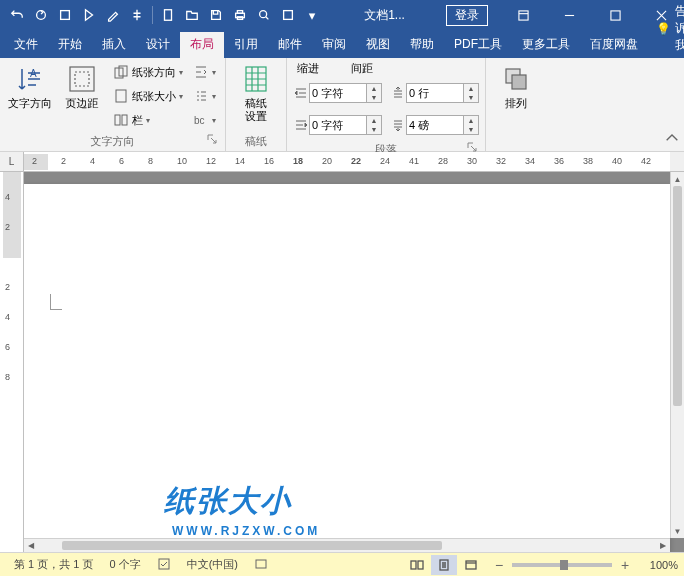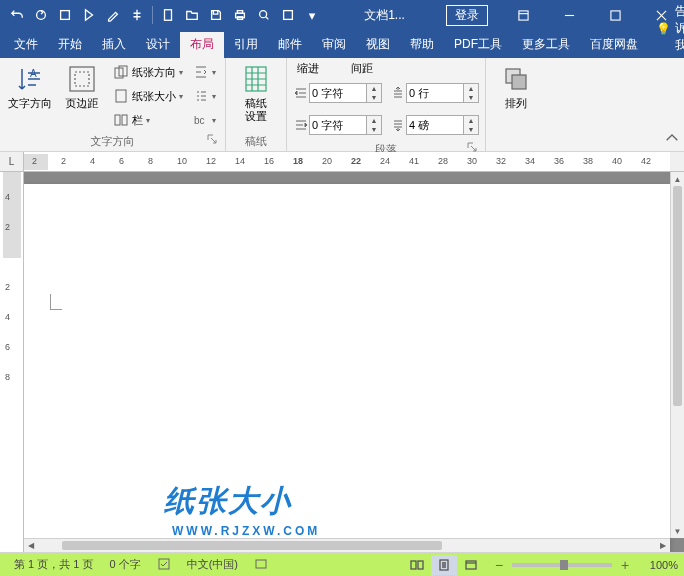--- a/index.html
+++ b/index.html
@@ -65,21 +65,21 @@
 .vscroll-btn { height: 14px; display:flex; align-items:center; justify-content:center; font-size:8px; color:#666; cursor:pointer;}
 .vscroll-thumb { position:absolute; top:14px; left:2px; right:2px; height:220px; background:#c8c8c8; border-radius:2px; cursor:pointer;}
 .hscroll { height: 14px; background: #f0f0f0; position: absolute; bottom: 0; left: 24px; right: 14px; border-top: 1px solid #d0d0d0; display:flex;}
 .hscroll-btn { width:14px; display:flex; align-items:center; justify-content:center; font-size:8px; color:#666; cursor:pointer;}
 .hscroll-track { flex:1; position:relative;}
 .hscroll-thumb { position:absolute; left:24px; top:2px; bottom:2px; width:380px; background:#c8c8c8; border-radius:2px; cursor:pointer;}
 .rows-top { display: flex; }
 .rows-body { display: flex; flex: 1; position: relative; height: 380px; }
 
 
-.statusbar { height: 24px; background: #bef264; border-top: 1px solid #d4d4d4; display: flex; align-items: center; font-size: 11px; color: #444; padding: 0 6px; }
+.statusbar { height: 24px; background: #fef9c3; border-top: 1px solid #d4d4d4; display: flex; align-items: center; font-size: 11px; color: #444; padding: 0 6px; }
 .status-item { padding: 0 8px; cursor: pointer; }
 .status-sep { flex: 1; }
 .view-btns { display: flex; gap: 1px; }
 .view-btn { width: 26px; height: 20px; display: flex; align-items: center; justify-content: center; cursor: pointer; }
 .view-btn.active { background: #d0d8e8; }
 .view-btn svg { width:14px; height:14px; stroke:#555; fill:none; stroke-width:1.3;}
 .zoom { display: flex; align-items: center; gap: 6px; margin-left: 8px; }
 .zoom-slider { width: 100px; height: 4px; background: #c0c0c0; position: relative; cursor: pointer; }
 .zoom-thumb { position: absolute; left: 48px; top: -3px; width: 8px; height: 10px; background: #888; }
 .zoom-btn { cursor: pointer; font-size:14px; color:#666; width:14px; text-align:center;}

